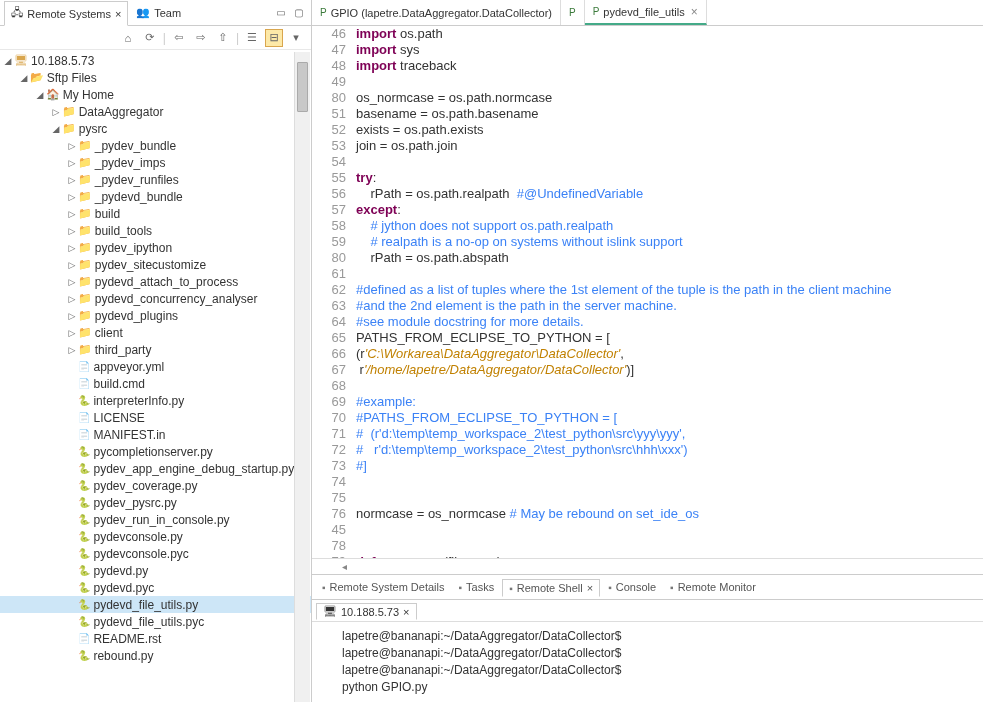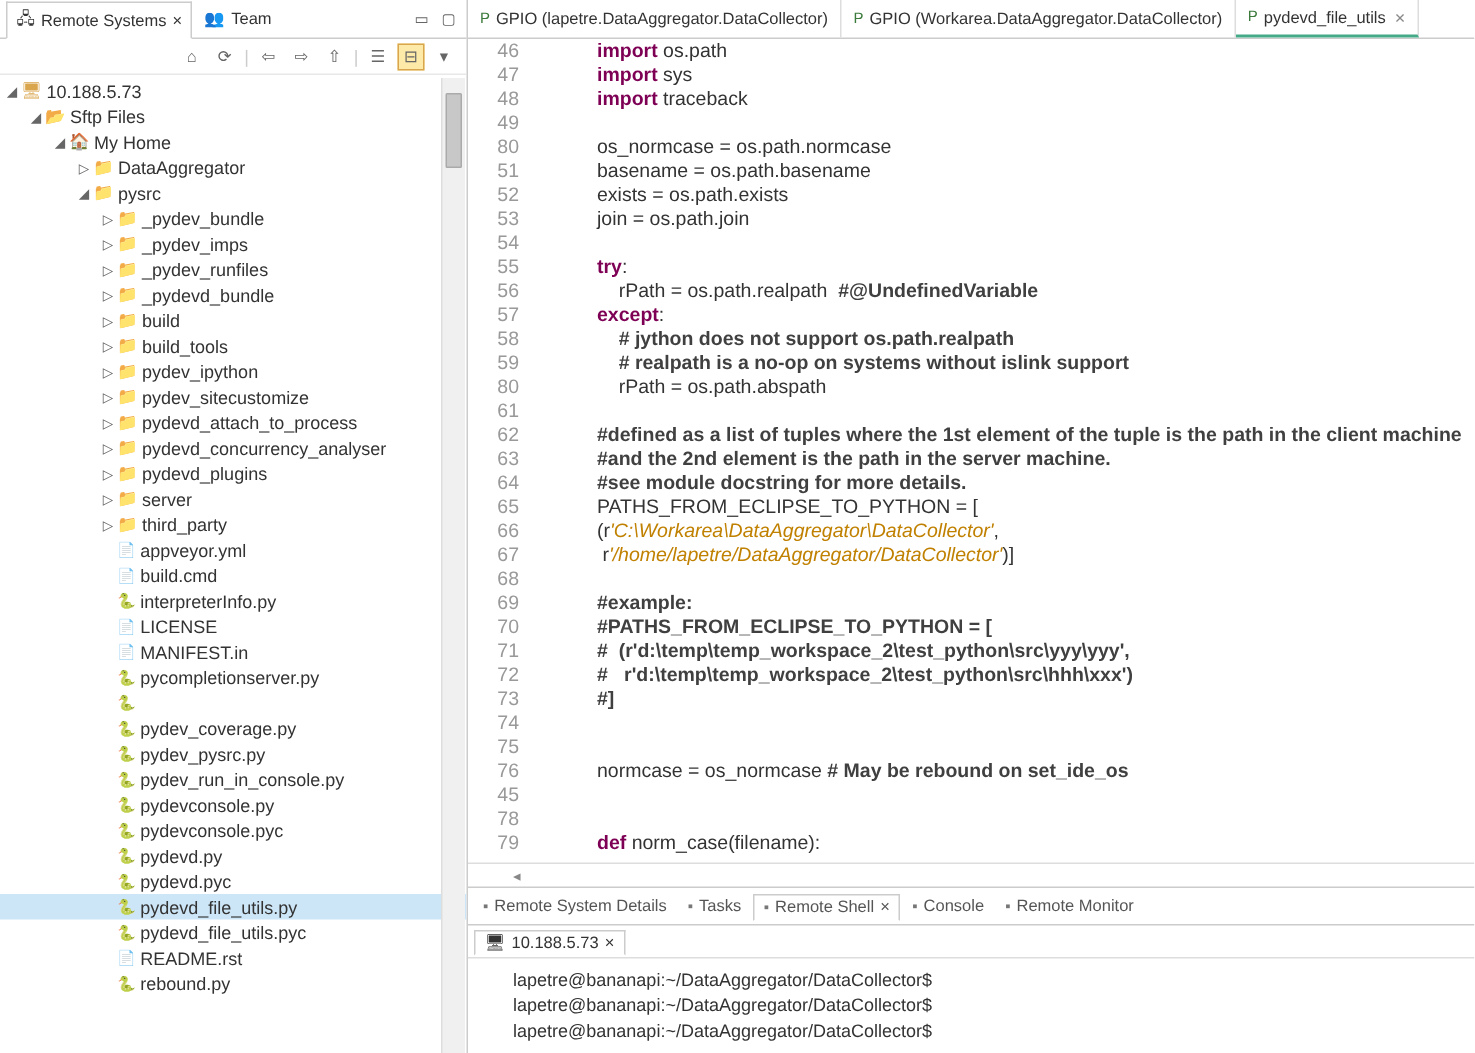--- a/index.html
+++ b/index.html
@@ -25,27 +25,27 @@
 .icon-py { color: #3b7a3b; font-size: 10px; margin-right: 3px; }
 .tree-label { font-size: 12px; }
 
 .right-panel { flex: 1; display: flex; flex-direction: column; position: relative; }
 .editor-tabs { display: flex; align-items: center; height: 26px; border-bottom: 1px solid #ccc; background: #fff; }
 .editor-tab { padding: 2px 8px; display: flex; align-items: center; gap: 4px; border-right: 1px solid #ddd; font-size: 11px; height: 100%; }
 .editor-tab.active { background: #fff; border-bottom: 2px solid #4a8; }
 .editor-tab .pyic { color: #3b7a3b; font-size: 10px; }
 .editor-tab .close { color: #888; font-size: 12px; cursor: pointer; margin-left: 2px; }
 
-.editor { flex: 1; display: flex; font-family: Consolas, monospace; font-size: 13px; overflow: hidden; background: #fff; gap: 42px; }
+.editor { flex: 1; display: flex; font-family: Consolas, monospace; font-size: 13px; overflow: hidden; background: #fff; }
 .gutter { width: 40px; text-align: right; color: #999; padding-right: 6px; user-select: none; background: #fff; line-height: 16px; }
 .gutter .ln { height: 16px; }
 .code { flex: 1; padding-left: 4px; white-space: pre; line-height: 16px; overflow: hidden; }
 .code .cl { height: 16px; }
 .kw { color: #7e0055; font-weight: bold; }
-.cm { color: #404040; font-weight: bold; }
+.cm { color: #3b82f6; }
 .str { color: #c08000; font-style: italic; }
 
 .bottom-tabs { display: flex; align-items: center; height: 26px; border-top: 1px solid #ccc; border-bottom: 1px solid #ccc; padding: 0 4px; gap: 2px; }
 .bottom-tab { padding: 2px 6px; display: flex; align-items: center; gap: 4px; font-size: 11px; color: #555; }
 .bottom-tab.active { background: #fff; border: 1px solid #ccc; border-bottom: 1px solid #fff; position: relative; top: 1px; }
 .bottom-tab .bic { font-size: 10px; color: #777; }
 
 .shell-area { border-top: none; }
 .shell-inner-tab { display: flex; align-items: center; height: 22px; border-bottom: 1px solid #ddd; padding: 0 4px; }
 .shell-tab { padding: 1px 6px; display: flex; align-items: center; gap: 4px; border: 1px solid #ccc; border-bottom: 1px solid #fff; font-size: 11px; position: relative; top: 1px; }
@@ -163,21 +163,21 @@
         <span class="tree-label">pydevd_concurrency_analyser</span>
       </div>
       <div class="tree-node" style="padding-left: 66px;">
         <span class="tw">▷</span>
         <span class="icon-folder">📁</span>
         <span class="tree-label">pydevd_plugins</span>
       </div>
       <div class="tree-node" style="padding-left: 66px;">
         <span class="tw">▷</span>
         <span class="icon-folder">📁</span>
-        <span class="tree-label">server</span>
+        <span class="tree-label">client</span>
       </div>
       <div class="tree-node" style="padding-left: 66px;">
         <span class="tw">▷</span>
         <span class="icon-folder">📁</span>
         <span class="tree-label">third_party</span>
       </div>
       <div class="tree-node" style="padding-left: 66px;">
         <span class="tw"></span>
         <span class="icon-file">📄</span>
         <span class="tree-label">appveyor.yml</span>
@@ -203,20 +203,21 @@
         <span class="tree-label">MANIFEST.in</span>
       </div>
       <div class="tree-node" style="padding-left: 66px;">
         <span class="tw"></span>
         <span class="icon-py">🐍</span>
         <span class="tree-label">pycompletionserver.py</span>
       </div>
       <div class="tree-node" style="padding-left: 66px;">
         <span class="tw"></span>
         <span class="icon-py">🐍</span>
+        <span class="tree-label">pydev_app_engine_debug_startup.py</span>
       </div>
       <div class="tree-node" style="padding-left: 66px;">
         <span class="tw"></span>
         <span class="icon-py">🐍</span>
         <span class="tree-label">pydev_coverage.py</span>
       </div>
       <div class="tree-node" style="padding-left: 66px;">
         <span class="tw"></span>
         <span class="icon-py">🐍</span>
         <span class="tree-label">pydev_pysrc.py</span>
@@ -270,21 +271,20 @@
 </div>
 
 <div class="right-panel">
   <div class="editor-tabs" id="etabs">
       <div class="editor-tab">
         <span class="pyic">P</span>
         <span>GPIO (lapetre.DataAggregator.DataCollector)</span>
       </div>
       <div class="editor-tab">
         <span class="pyic">P</span>
-        <span>GPIO (Workarea.DataAggregator.DataCollector)</span>
       </div>
       <div class="editor-tab active">
         <span class="pyic">P</span>
         <span>pydevd_file_utils</span> 
         <span class="close">×</span>
       </div>
     </div>
   <div class="editor">
     <div class="gutter" id="gutter">
         <div class="ln">46</div>
@@ -355,19 +355,20 @@
       <div class="shell-tab">
         <span>🖥</span>
         <span>10.188.5.73</span>
         <span class="close">×</span>
       </div>
     </div>
     <div class="shell-output" id="shell">
         <div>lapetre@bananapi:~/DataAggregator/DataCollector$</div>
         <div>lapetre@bananapi:~/DataAggregator/DataCollector$</div>
         <div>lapetre@bananapi:~/DataAggregator/DataCollector$</div>
+        <div>python GPIO.py</div>
       </div>
   </div>
 </div>
 
 <div class="scrollbar-v" style="left:294px;right:auto;width:16px;top:52px;bottom:0;">
   <div class="thumb"></div>
 </div>
 
 </body></html>

